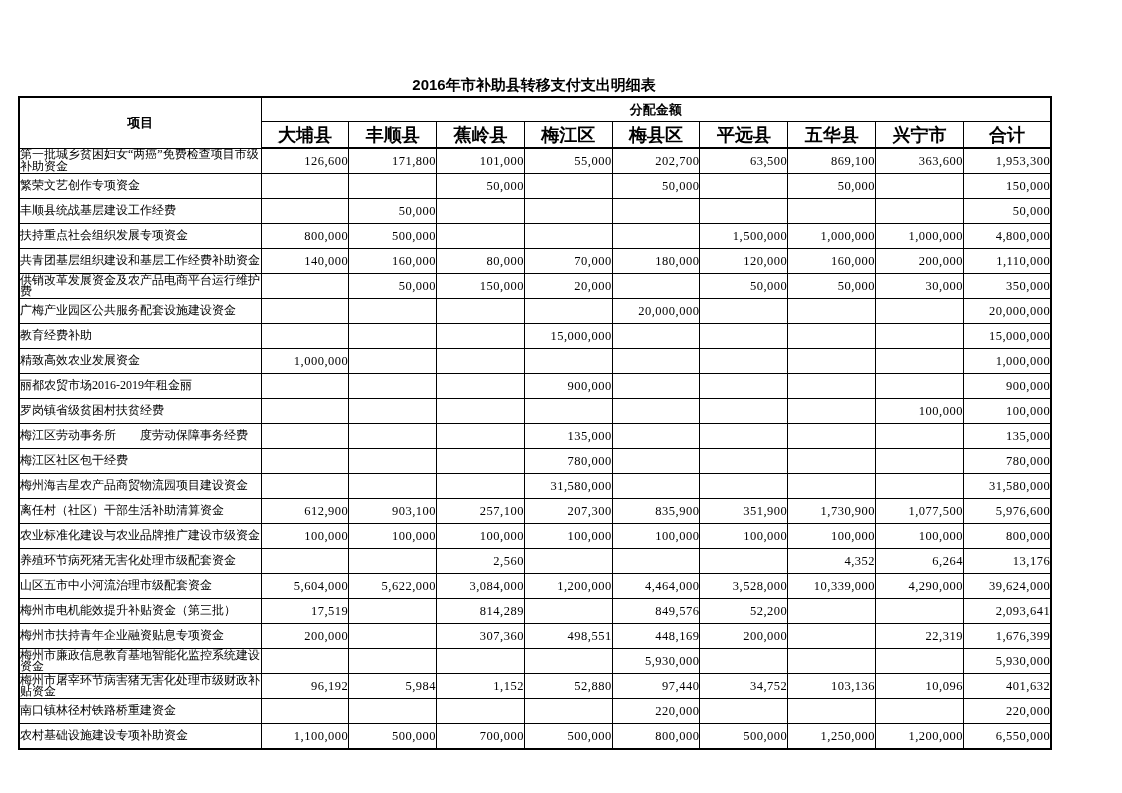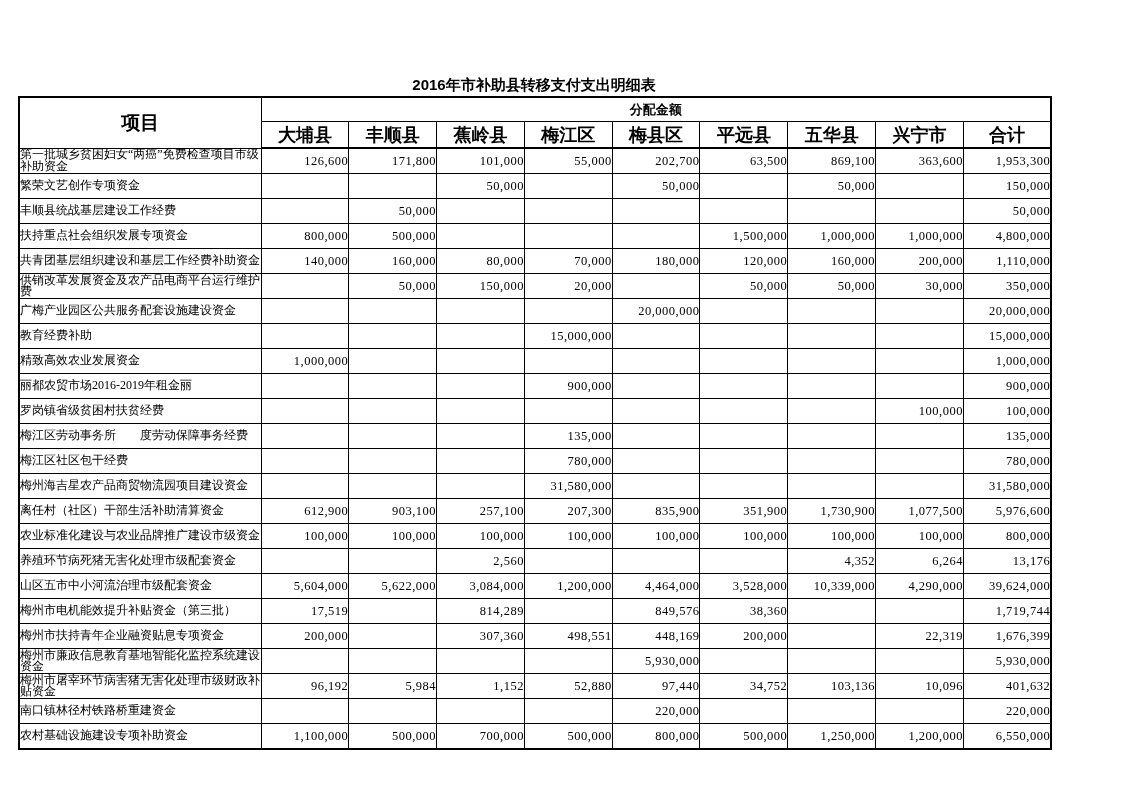--- a/index.html
+++ b/index.html
@@ -16,21 +16,21 @@
   table.grid{
     position:absolute;left:18px;top:96px;width:1032px;
     border-collapse:collapse;table-layout:fixed;
     border:2px solid #000;
   }
   table.grid th, table.grid td{
     border:1px solid #000;padding:0;vertical-align:middle;
     overflow:hidden;
   }
   th.item-head{
-    font-size:19px;font-weight:bold;
+    font-size:13px;font-weight:bold;
     border-bottom:2px solid #000;
     font-family:Liberation Serif, serif;
   }
   th.group-head{
     height:23px;font-size:13px;font-weight:bold;
     font-family:"Liberation Sans","DejaVu Sans",sans-serif;
   }
   tr.county-row th{
     height:25px;font-size:18px;font-weight:bold;text-align:center;
     border-bottom:2px solid #000;
@@ -304,24 +304,24 @@
           <td class="val">4,290,000</td>
           <td class="val">39,624,000</td>
         </tr>
         <tr>
           <td class="item">梅州市电机能效提升补贴资金（第三批）</td>
           <td class="val">17,519</td>
           <td class="val"></td>
           <td class="val">814,289</td>
           <td class="val"></td>
           <td class="val">849,576</td>
-          <td class="val">38,360</td>
-          <td class="val"></td>
-          <td class="val"></td>
-          <td class="val">1,719,744</td>
+          <td class="val">52,200</td>
+          <td class="val"></td>
+          <td class="val"></td>
+          <td class="val">2,093,641</td>
         </tr>
         <tr>
           <td class="item">梅州市扶持青年企业融资贴息专项资金</td>
           <td class="val">200,000</td>
           <td class="val"></td>
           <td class="val">307,360</td>
           <td class="val">498,551</td>
           <td class="val">448,169</td>
           <td class="val">200,000</td>
           <td class="val"></td>

